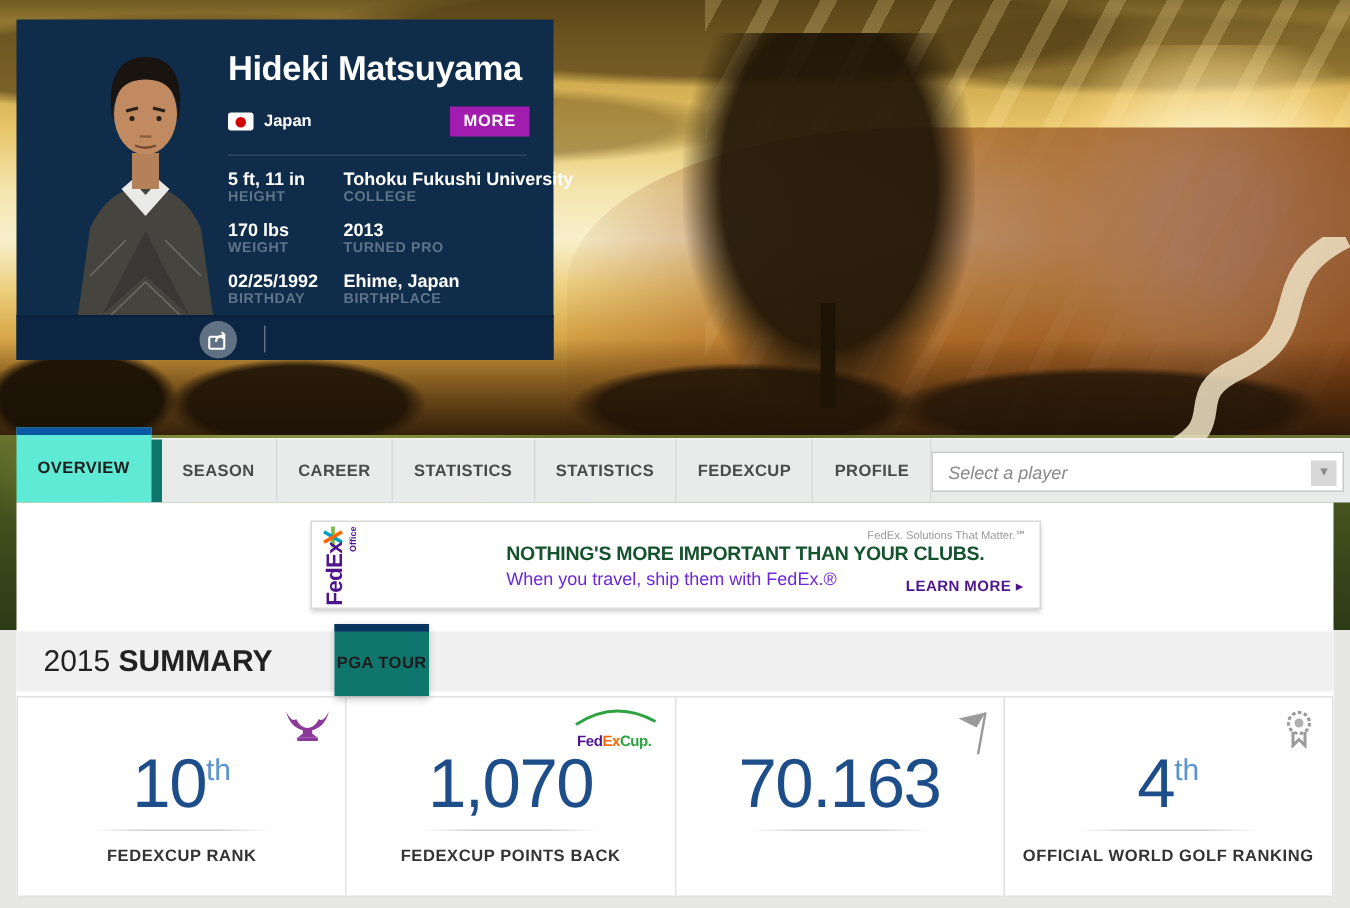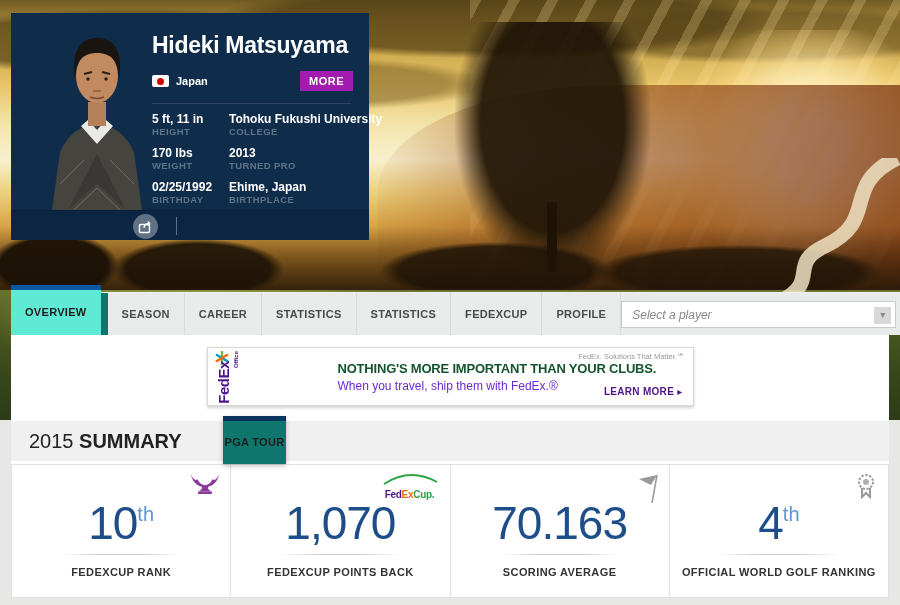--- a/index.html
+++ b/index.html
@@ -281,21 +281,20 @@
       <div class="sc-label">FEDEXCUP POINTS BACK</div>
     </div>
 
     <div class="stat-card">
       <svg class="sc-icon" width="24" height="30" viewBox="0 0 24 30">
         <path d="M22,2 L4,6 L16,12 Z" fill="#9a9a9a"></path>
         <path d="M22,2 L17,30" stroke="#9a9a9a" stroke-width="1.6" fill="none"></path>
       </svg>
       <div class="sc-num"><span>70.163</span><span class="sc-suf"></span></div>
       <div class="sc-div"></div>
-      <div class="sc-label">SCORING AVERAGE</div>
     </div>
 
     <div class="stat-card">
       <svg class="sc-icon" width="24" height="26" viewBox="0 0 24 26">
         <circle cx="12" cy="9" r="7" fill="none" stroke="#9a9a9a" stroke-width="2" stroke-dasharray="2.4,1.6"></circle>
         <circle cx="12" cy="9" r="3" fill="#b0b0b0"></circle>
         <path d="M8,15 L8,24 L12,20 L16,24 L16,15" fill="none" stroke="#9a9a9a" stroke-width="2"></path>
       </svg>
       <div class="sc-num"><span>4</span><span class="sc-suf">th</span></div>
       <div class="sc-div"></div>

